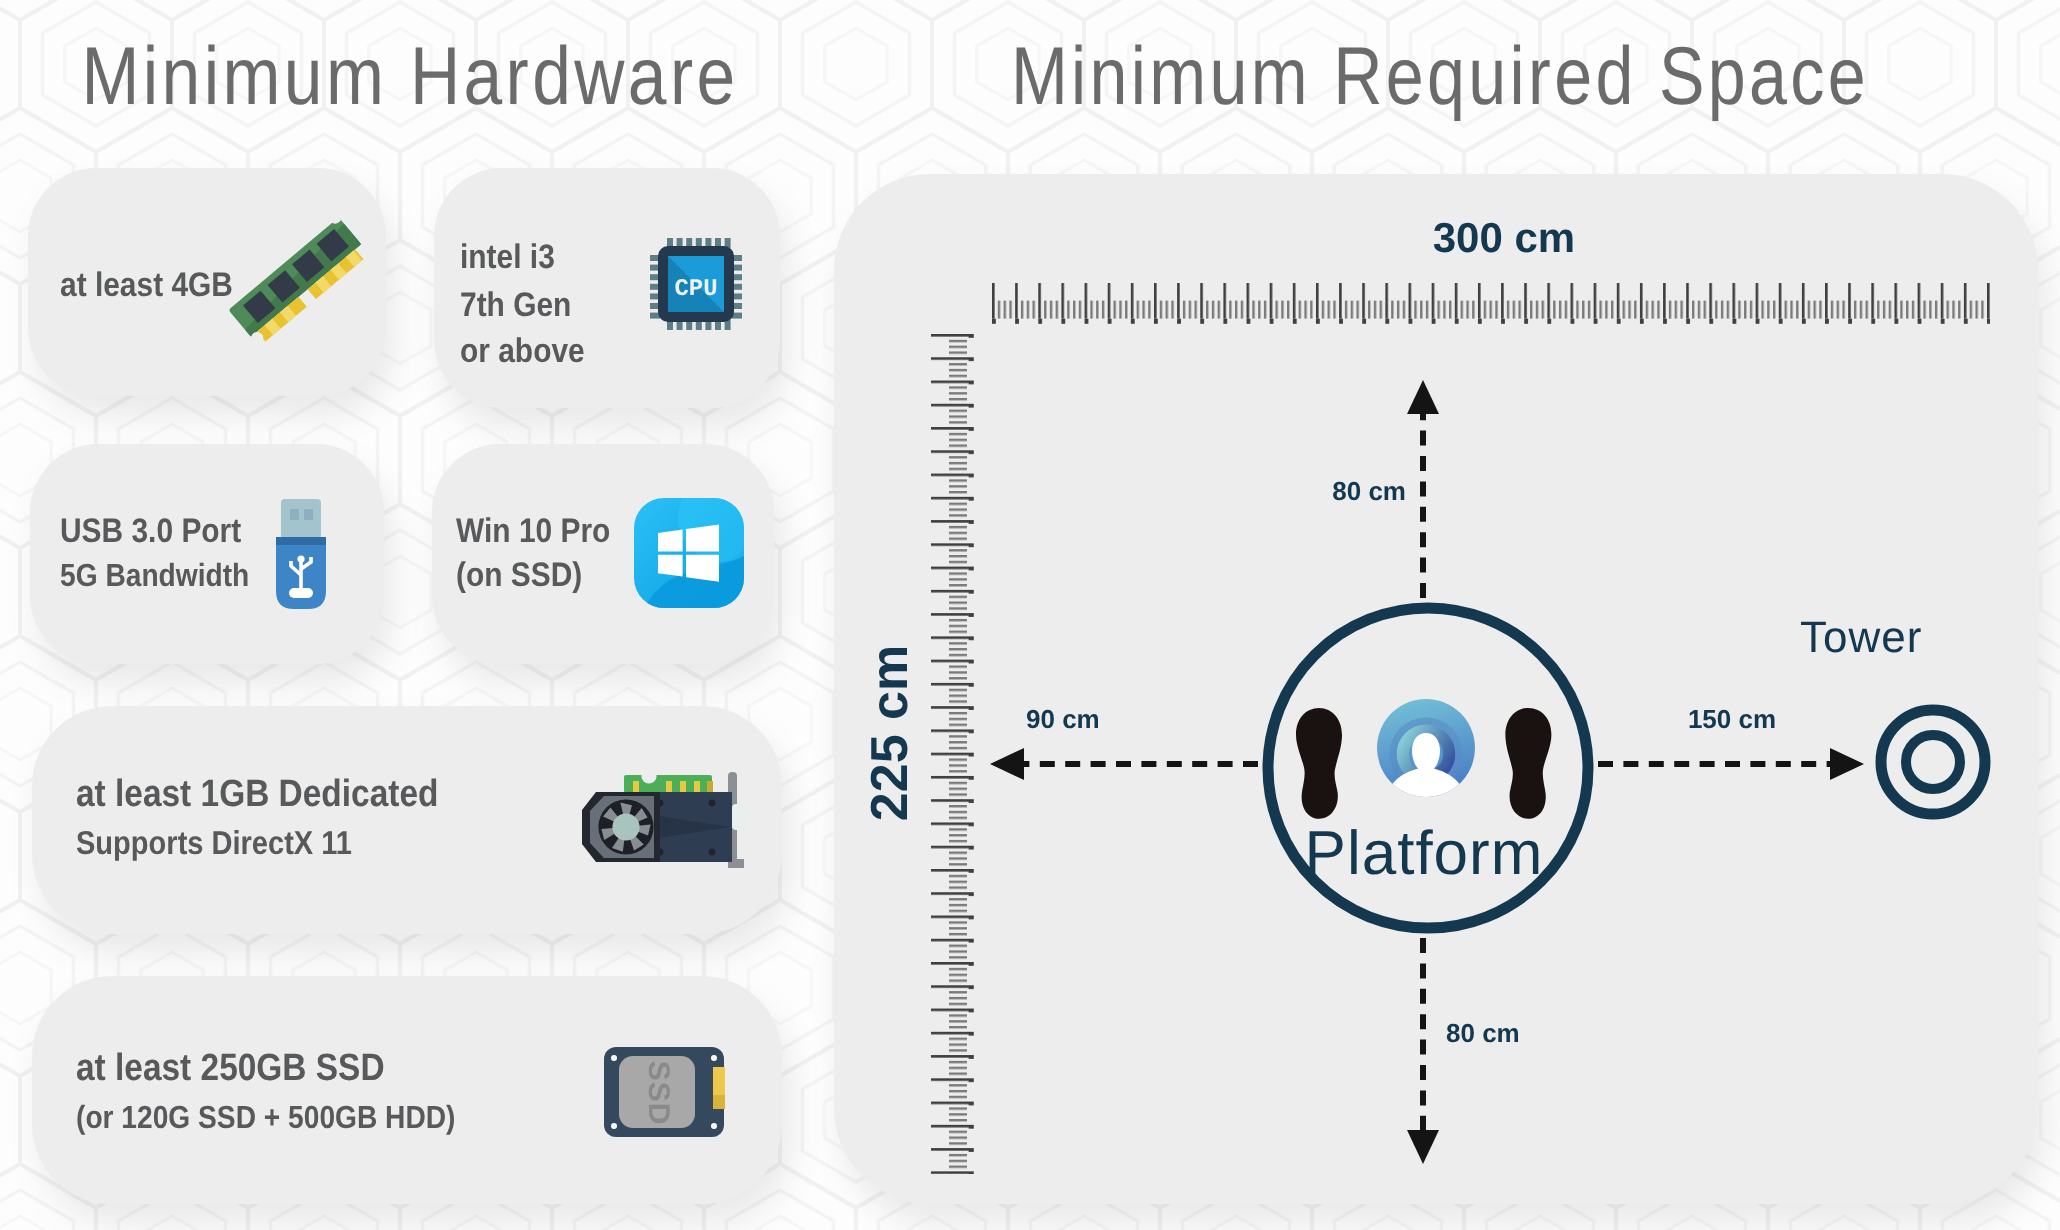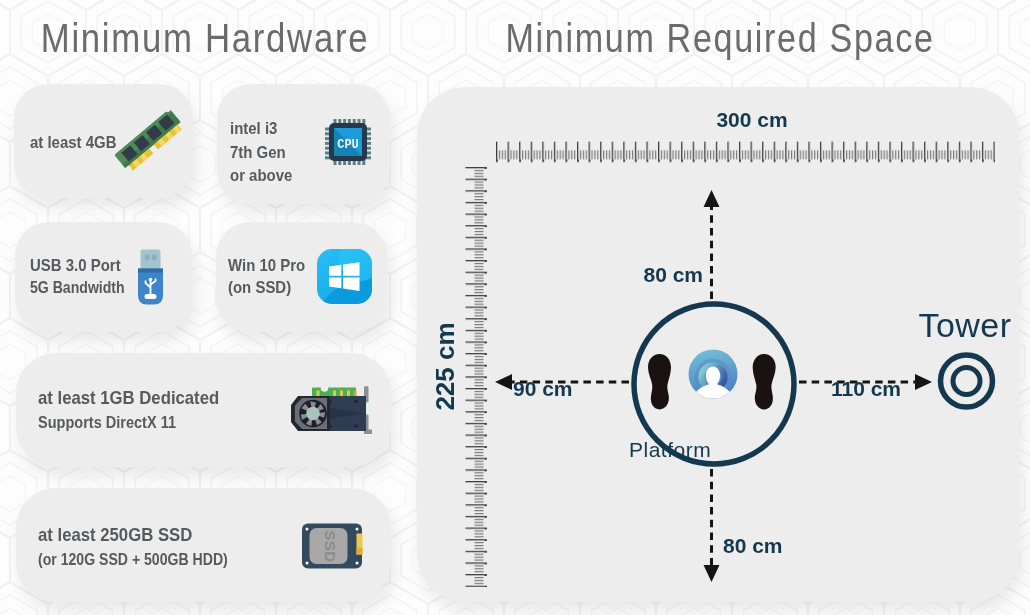--- a/index.html
+++ b/index.html
@@ -5,21 +5,21 @@
   html,body{margin:0;padding:0;}
   body{width:1030px;height:615px;position:relative;overflow:hidden;
        font-family:"Liberation Sans", sans-serif;background:#fdfdfd;}
   .abs{position:absolute;}
   .title{font-size:41px;color:#6b6b6b;letter-spacing:2px;text-align:center;font-weight:400;line-height:44px;}
   .card{position:absolute;background:#ededed;border-radius:34px;
         box-shadow:4px 10px 16px rgba(110,110,110,0.14);}
   .ctxt{position:absolute;color:#58595b;font-weight:bold;font-size:17px;line-height:22px;z-index:3;
         transform:scaleX(0.88);transform-origin:0 50%;white-space:nowrap;}
   .navy{color:#14384f;font-weight:bold;z-index:3;}
-  .meas{font-size:21px;margin-top:25px;}
+  .meas{font-size:13px;}
   .tech{font-weight:400;letter-spacing:0.5px;}
 </style>
 </head>
 <body>
 <svg class="abs" width="1030" height="615" style="left:0;top:0;z-index:0">
   <defs>
     <g id="hx" fill="none">
       <path d="M0 -44 L38 -22 L38 22 L0 44 L-38 22 L-38 -22 Z" stroke="#f1f1f3" stroke-width="2"></path>
       <path d="M0 -31 L26.8 -15.5 L26.8 15.5 L0 31 L-26.8 15.5 L-26.8 -15.5 Z" stroke="#f4f4f6" stroke-width="1.8"></path>
       <path d="M0 -18 L15.6 -9 L15.6 9 L0 18 L-15.6 9 L-15.6 -9 Z" stroke="#f6f6f8" stroke-width="1.6"></path>
@@ -51,24 +51,24 @@
 <div class="ctxt" style="left:230px;top:117px;line-height:23.5px;">intel i3<br>7th Gen<br>or above</div>
 <div class="ctxt" style="left:30px;top:255px;">USB 3.0 Port<br><span style="font-size:16px;">5G Bandwidth</span></div>
 <div class="ctxt" style="left:228px;top:255px;">Win 10 Pro<br>(on SSD)</div>
 <div class="ctxt" style="left:38px;top:386px;font-size:19px;line-height:24px;">at least 1GB Dedicated<br><span style="font-size:16.5px;">Supports DirectX 11</span></div>
 <div class="ctxt" style="left:38px;top:523px;font-size:19px;line-height:24px;">at least 250GB SSD<br><span style="font-size:16px;">(or 120G SSD + 500GB HDD)</span></div>
 
 <div class="abs navy" style="left:652px;top:108px;width:200px;text-align:center;font-size:21px;">300 cm</div>
 <div class="abs navy" style="left:345px;top:351px;width:200px;text-align:center;font-size:26px;transform:rotate(-90deg);">225 cm</div>
 <div class="abs navy meas" style="left:613px;top:238px;width:90px;text-align:right;">80 cm</div>
 <div class="abs navy meas" style="left:513px;top:352px;width:100px;text-align:left;">90 cm</div>
-<div class="abs navy meas" style="left:816px;top:352px;width:100px;text-align:center;">110 cm</div>
+<div class="abs navy meas" style="left:816px;top:352px;width:100px;text-align:center;">150 cm</div>
 <div class="abs navy meas" style="left:723px;top:509px;width:90px;text-align:left;">80 cm</div>
-<div class="abs navy tech" style="left:900px;top:306px;width:130px;text-align:center;font-size:34px;">Tower</div>
-<div class="abs navy tech" style="left:629px;top:409px;width:166px;font-size:21px;margin-top:29px;">Platform</div>
+<div class="abs navy tech" style="left:900px;top:306px;width:130px;font-size:22px;">Tower</div>
+<div class="abs navy tech" style="left:629px;top:409px;width:166px;text-align:center;font-size:31px;">Platform</div>
 
 <svg class="abs" width="1030" height="615" style="left:0;top:0;z-index:2">
   <defs>
     <pattern id="hr" width="11.57" height="21" patternUnits="userSpaceOnUse" patternTransform="translate(496,141.5)">
       <rect x="0" y="0" width="1.3" height="17.8" fill="#3f3f3f"></rect>
       <rect x="-0.6" y="17.8" width="2.5" height="2.6" fill="#3f3f3f"></rect>
       <rect x="2.89" y="8.8" width="1.2" height="9" fill="#7a7a7a"></rect>
       <rect x="5.79" y="8.8" width="1.2" height="9" fill="#7a7a7a"></rect>
       <rect x="8.68" y="8.8" width="1.2" height="9" fill="#7a7a7a"></rect>
     </pattern>

